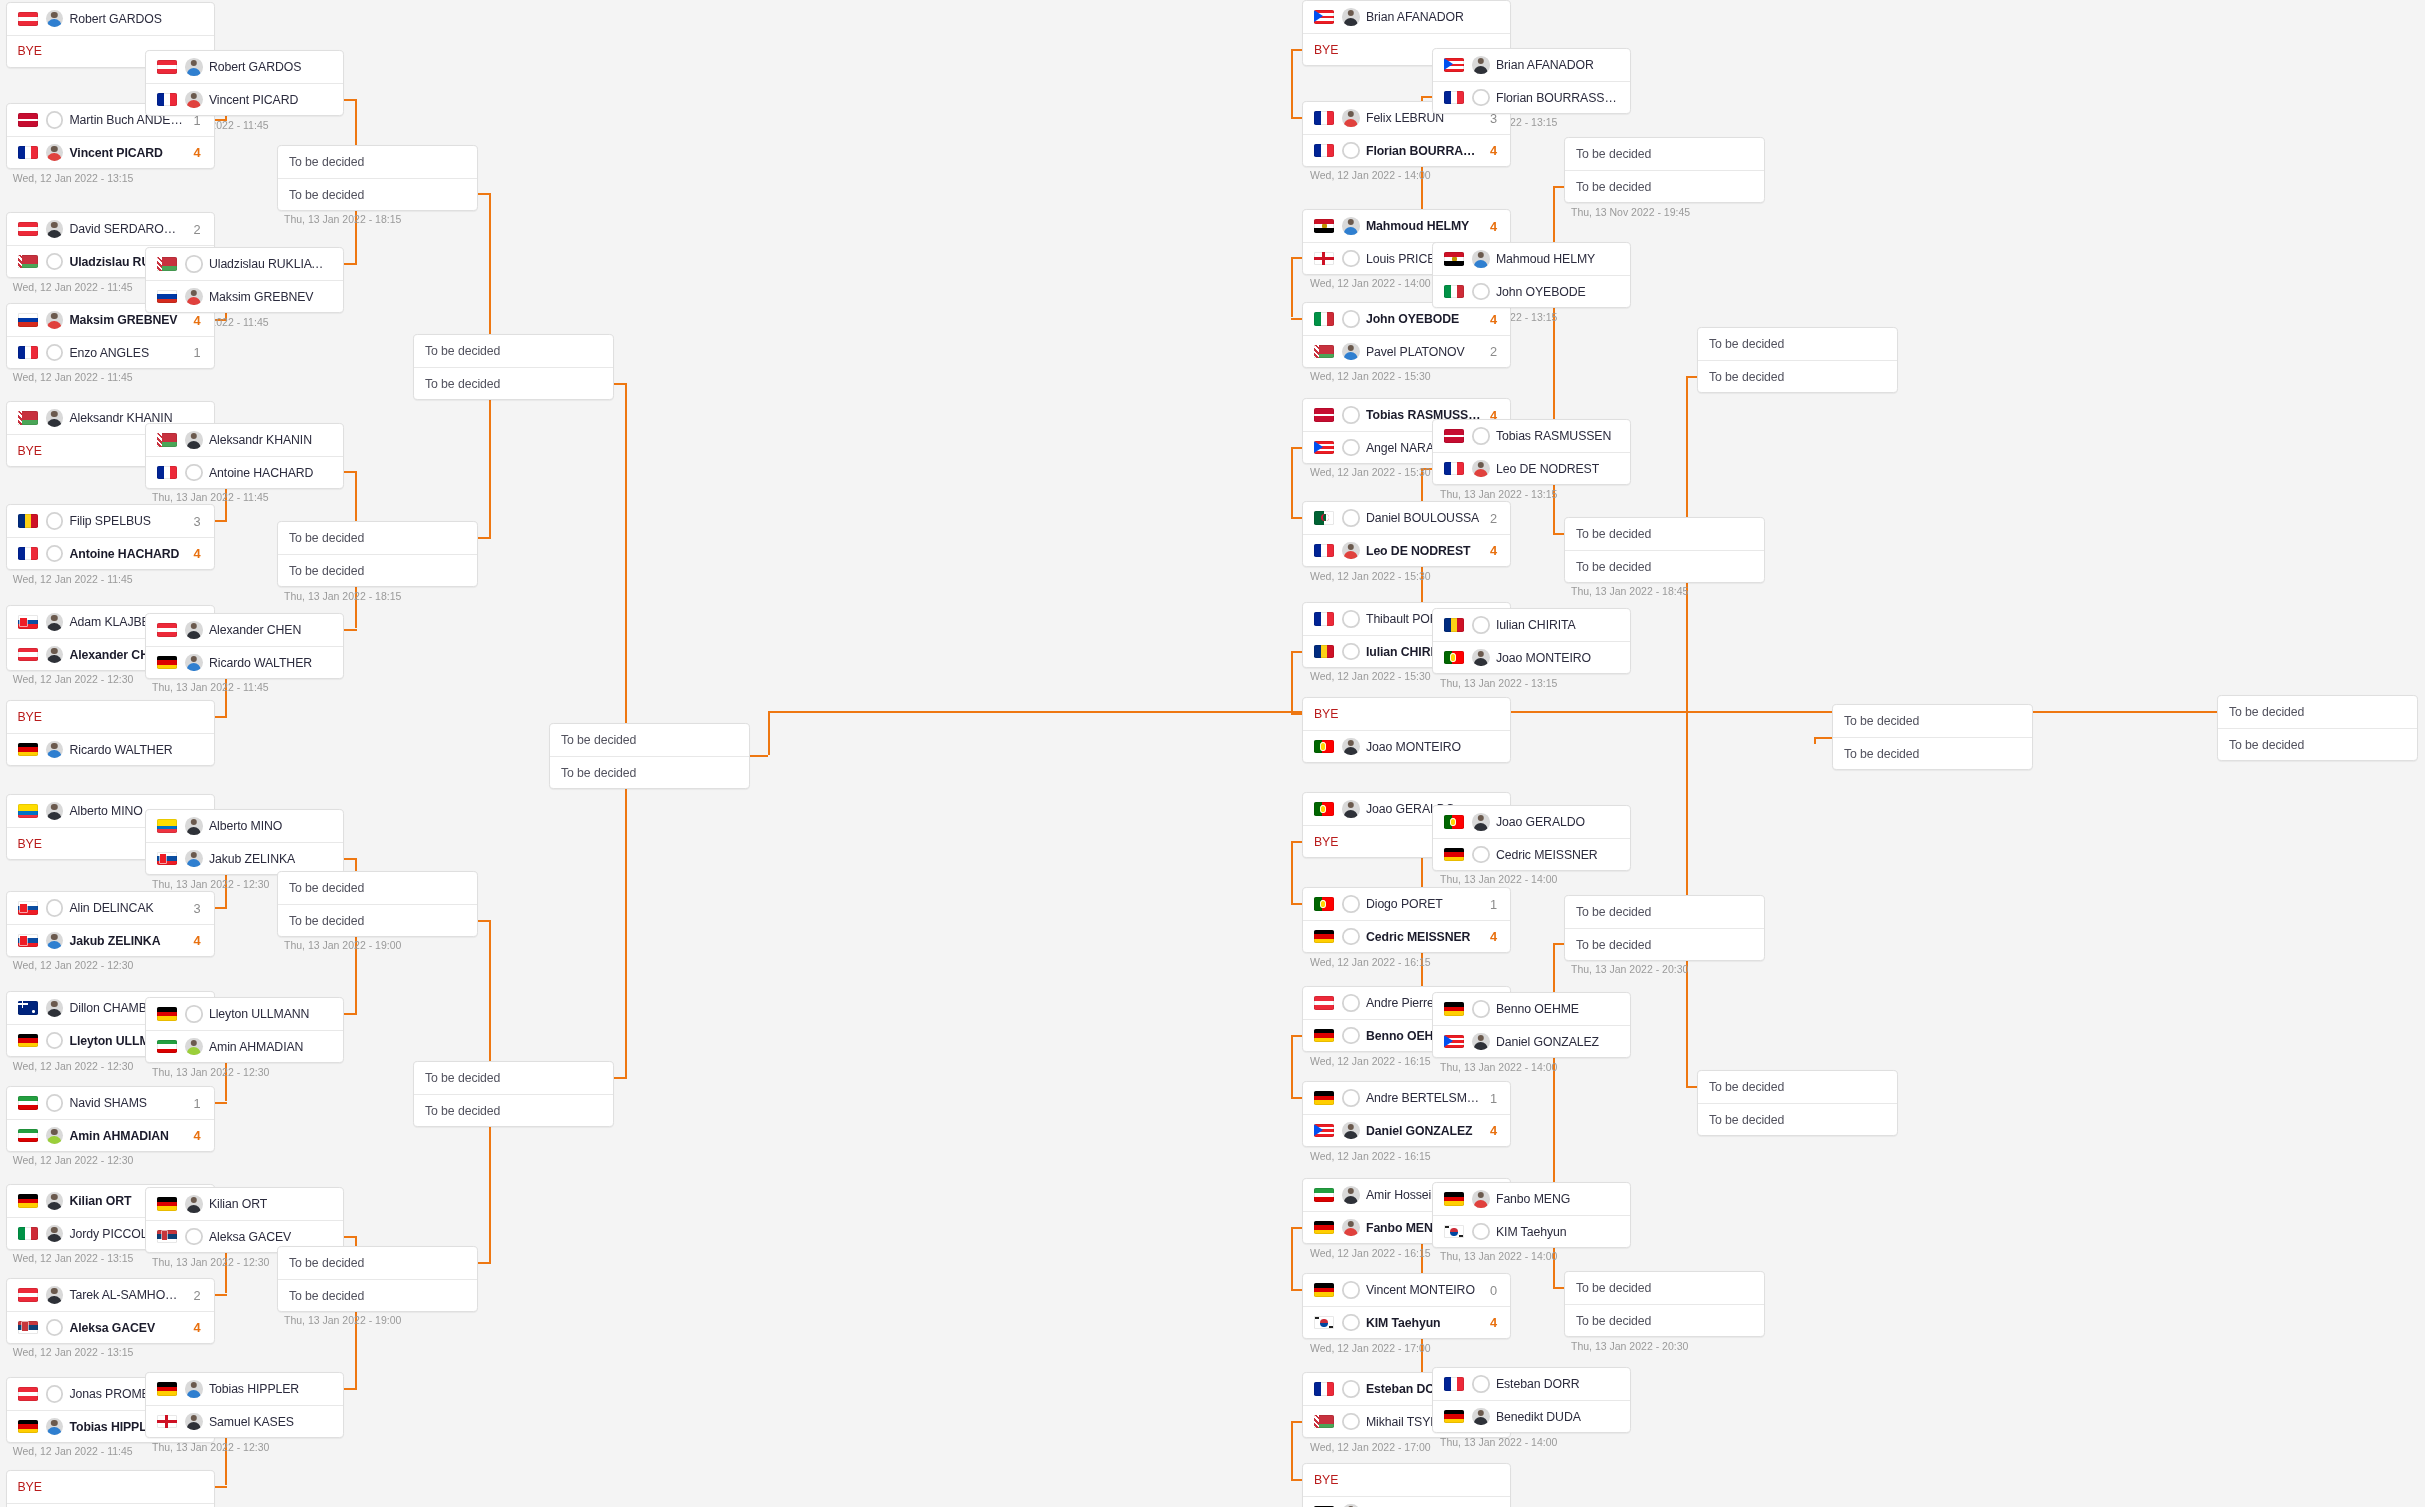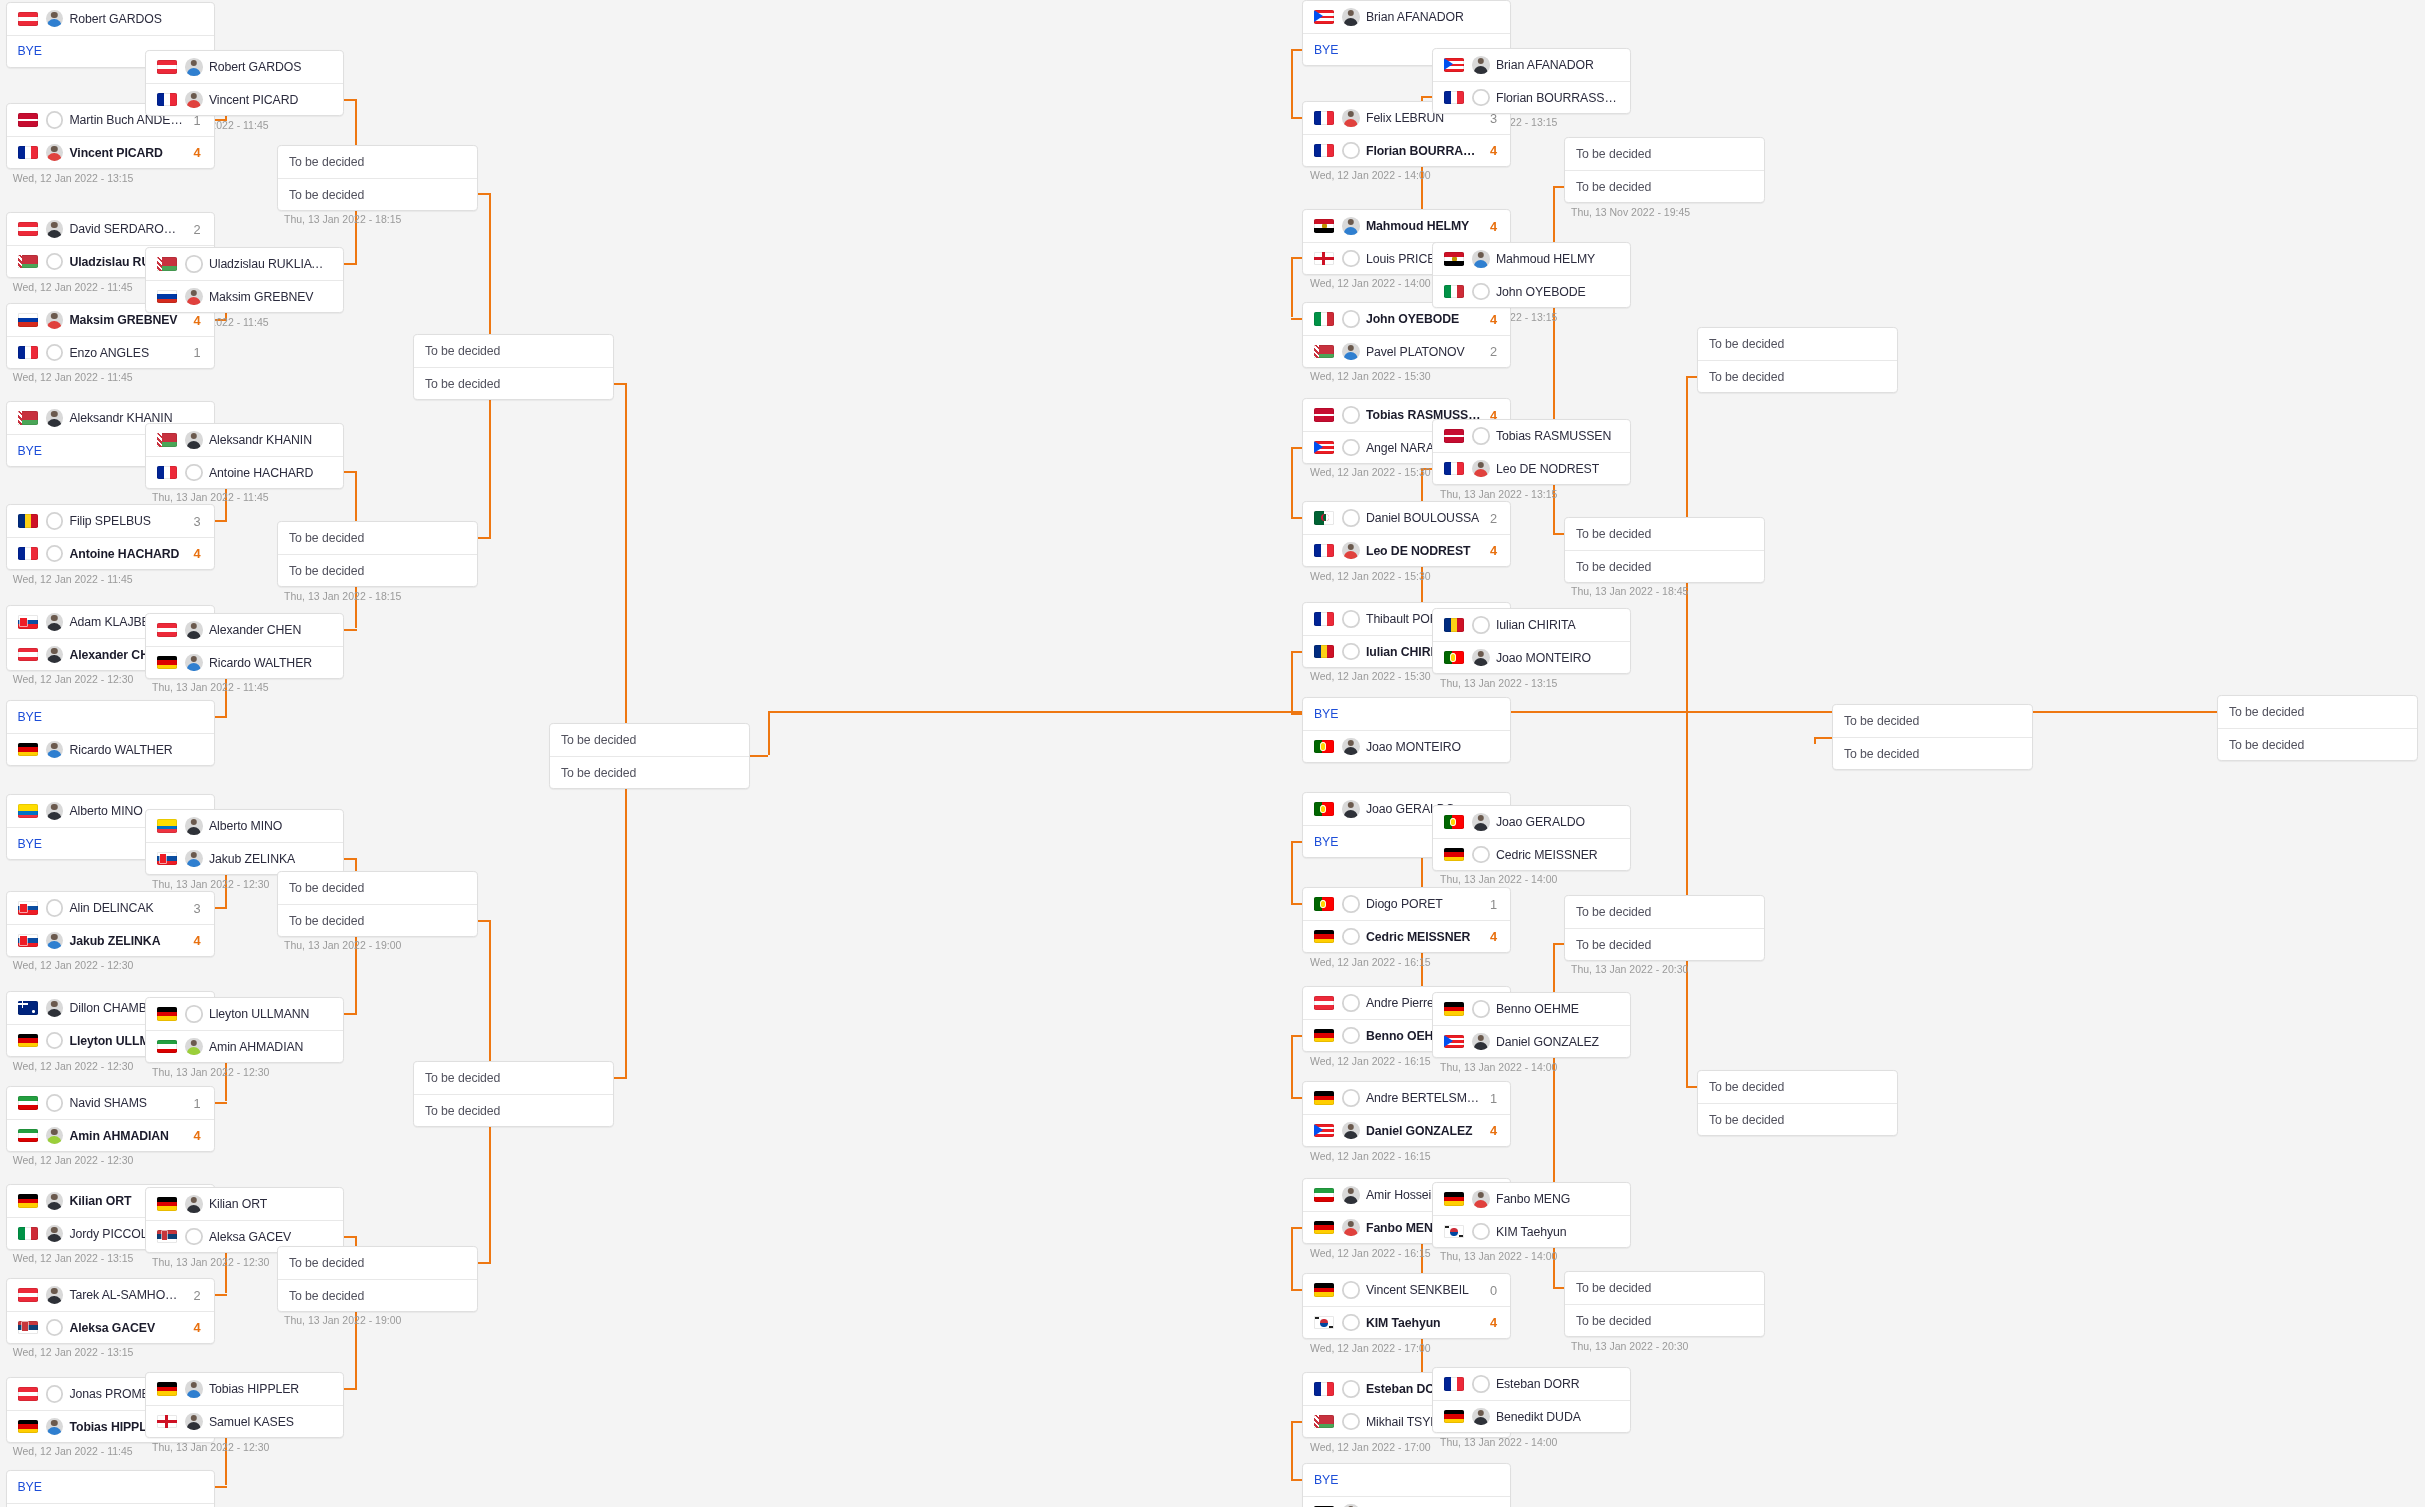--- a/index.html
+++ b/index.html
@@ -45,21 +45,21 @@
   .nm{
     font-size:12.3px; color:#2b2b3d; white-space:nowrap;
     letter-spacing:-0.1px; flex:1 1 auto; overflow:hidden; text-overflow:ellipsis;
   }
   .row.win .nm{ font-weight:bold; color:#1b1b2b; }
   .sc{
     font-size:12.8px; color:#8b8b8b; margin-left:7.3px; flex:0 0 auto;
     min-width:9.1px; text-align:right;
   }
   .row.win .sc{ color:#e8700f; font-weight:bold; }
-  .row.bye .nm{ color:#1d4ed8; }
+  .row.bye .nm{ color:#b91c1c; }
   .row.tbd .nm{ color:#53535f; }
   .dt{
     position:absolute;
     font-size:10.5px; color:#9a9a9a; white-space:nowrap;
     letter-spacing:0px; z-index:2;
   }
 
   
   .cx{ position:absolute; background:#ee7711; z-index:1; }
 </style>
@@ -783,21 +783,21 @@
         </span>
         <span class="nm">Fanbo MENG</span>
         <span class="sc">4</span>
       </div>
     </div>
     <div class="dt" style="top: 1247px; left: 1310px;">Wed, 12 Jan 2022 - 16:15</div>
     <div class="match" style="left: 1302px; top: 1273px; width: 209px;">
       <div class="row">
         <span class="flag" style="background: linear-gradient(rgb(0, 0, 0) 0px, rgb(0, 0, 0) 33.3%, rgb(221, 0, 0) 33.3%, rgb(221, 0, 0) 66.6%, rgb(255, 206, 0) 66.6%);"></span>
         <span class="av empty"></span>
-        <span class="nm">Vincent SENKBEIL</span>
+        <span class="nm">Vincent MONTEIRO</span>
         <span class="sc">0</span>
       </div>
       <div class="row win">
         <span class="flag" style="background: linear-gradient(rgb(255, 255, 255), rgb(255, 255, 255));">
           <span style="position:absolute;left:6.4px;top:3.7px;width:7.3px;height:7.3px;border-radius:50%;background:linear-gradient(to bottom,#cd2e3a 50%,#0047a0 50%)"></span>
           <span style="position:absolute;left:0.9px;top:1.8px;width:3.7px;height:1.2px;background:#222"></span>
           <span style="position:absolute;right:0.9px;bottom:1.8px;width:3.7px;height:1.2px;background:#222"></span>
         </span>
         <span class="av empty"></span>
         <span class="nm">KIM Taehyun</span>

